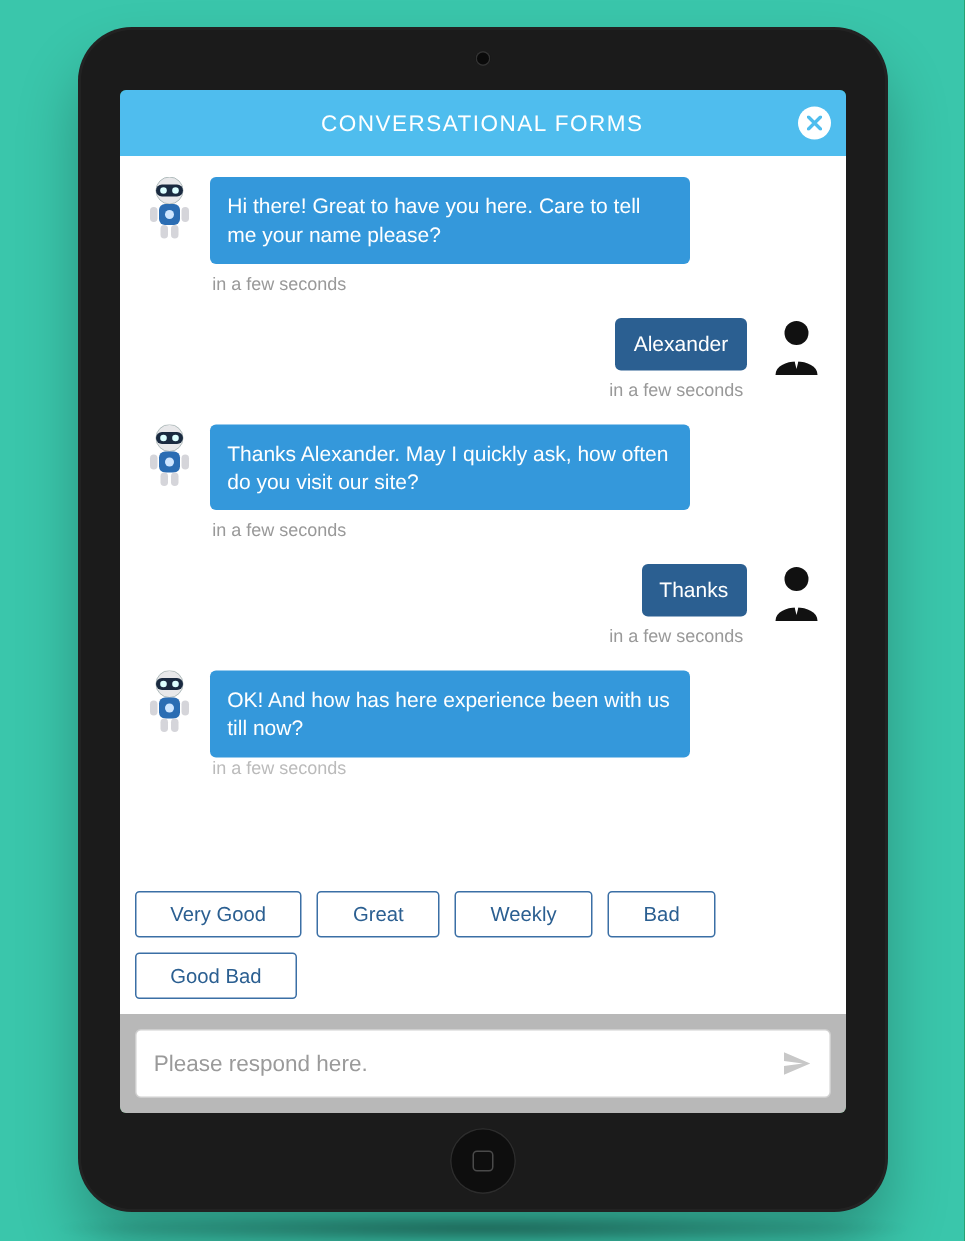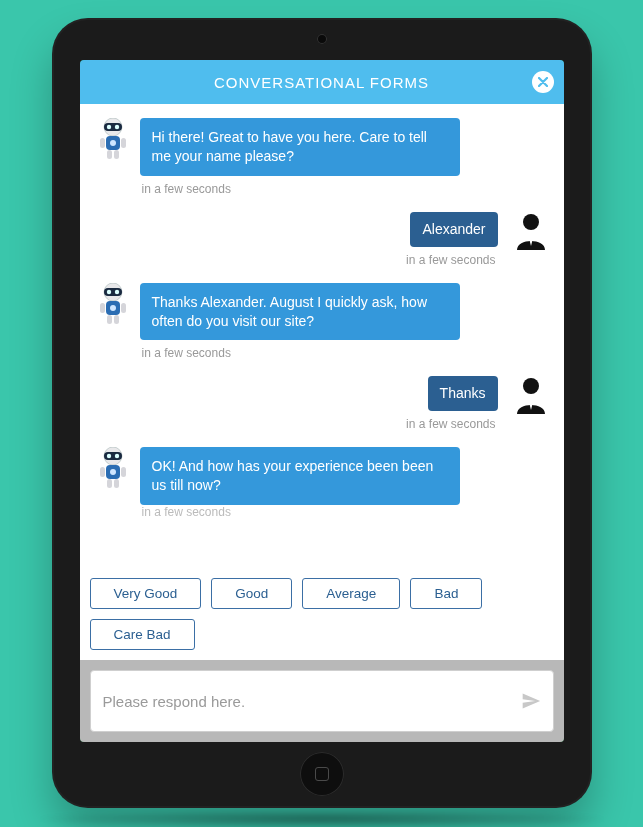--- a/index.html
+++ b/index.html
@@ -184,21 +184,21 @@
 
   
   .input-bar {
     background: #b8b8b8;
     padding: 10px;
   }
   .input-wrap {
     background: #fff;
     border: 1px solid #cfcfcf;
     border-radius: 4px;
-    height: 62px;
+    height: 46px;
     display: flex;
     align-items: center;
     padding: 16px 12px;
   }
   .input-wrap input {
     flex: 1;
     border: none;
     outline: none;
     font-size: 15px;
     color: #555;
@@ -285,21 +285,21 @@
             <circle cx="23" cy="9" r="2.2" fill="#dff"></circle>
             <rect x="12" y="18" width="14" height="14" rx="4" fill="#2b6db3"></rect>
             <circle cx="19" cy="25" r="3" fill="#cfe6ff"></circle>
             <rect x="6" y="20" width="5" height="10" rx="2.5" fill="#d5d5da"></rect>
             <rect x="27" y="20" width="5" height="10" rx="2.5" fill="#d5d5da"></rect>
             <rect x="13" y="32" width="5" height="9" rx="2.5" fill="#d5d5da"></rect>
             <rect x="20" y="32" width="5" height="9" rx="2.5" fill="#d5d5da"></rect>
           </svg>
         </div>
         <div class="bubble-stack">
-          <div class="bubble">Thanks Alexander. August I quickly ask, how often do you visit our site?</div>
+          <div class="bubble">Thanks Alexander. May I quickly ask, how often do you visit our site?</div>
           <div class="time">in a few seconds</div>
         </div>
       </div>
 
       <div class="row user">
         <div class="bubble-stack">
           <div class="bubble">Thanks</div>
           <div class="time">in a few seconds</div>
         </div>
         <div class="avatar-col">
@@ -321,34 +321,34 @@
             <circle cx="23" cy="9" r="2.2" fill="#dff"></circle>
             <rect x="12" y="18" width="14" height="14" rx="4" fill="#2b6db3"></rect>
             <circle cx="19" cy="25" r="3" fill="#cfe6ff"></circle>
             <rect x="6" y="20" width="5" height="10" rx="2.5" fill="#d5d5da"></rect>
             <rect x="27" y="20" width="5" height="10" rx="2.5" fill="#d5d5da"></rect>
             <rect x="13" y="32" width="5" height="9" rx="2.5" fill="#d5d5da"></rect>
             <rect x="20" y="32" width="5" height="9" rx="2.5" fill="#d5d5da"></rect>
           </svg>
         </div>
         <div class="bubble-stack">
-          <div class="bubble">OK! And how has your experience been been us till now?</div>
+          <div class="bubble">OK! And how has here experience been with us till now?</div>
           <div class="cut-time" style="margin-left:2px;">in a few seconds</div>
         </div>
       </div>
 
       <div class="conv-fade"></div>
     </div>
 
     <div class="options">
       <div class="chip">Very Good</div>
-      <div class="chip">Good</div>
-      <div class="chip">Average</div>
+      <div class="chip">Great</div>
+      <div class="chip">Weekly</div>
       <div class="chip">Bad</div>
-      <div class="chip">Care Bad</div>
+      <div class="chip">Good Bad</div>
     </div>
 
     <div class="input-bar">
       <div class="input-wrap">
         <input type="text" placeholder="Please respond here." style="">
         <svg class="send-icon" viewBox="0 0 24 24">
           <path d="M2 21 L23 12 L2 3 L2 10 L17 12 L2 14 Z"></path>
         </svg>
       </div>
     </div>

